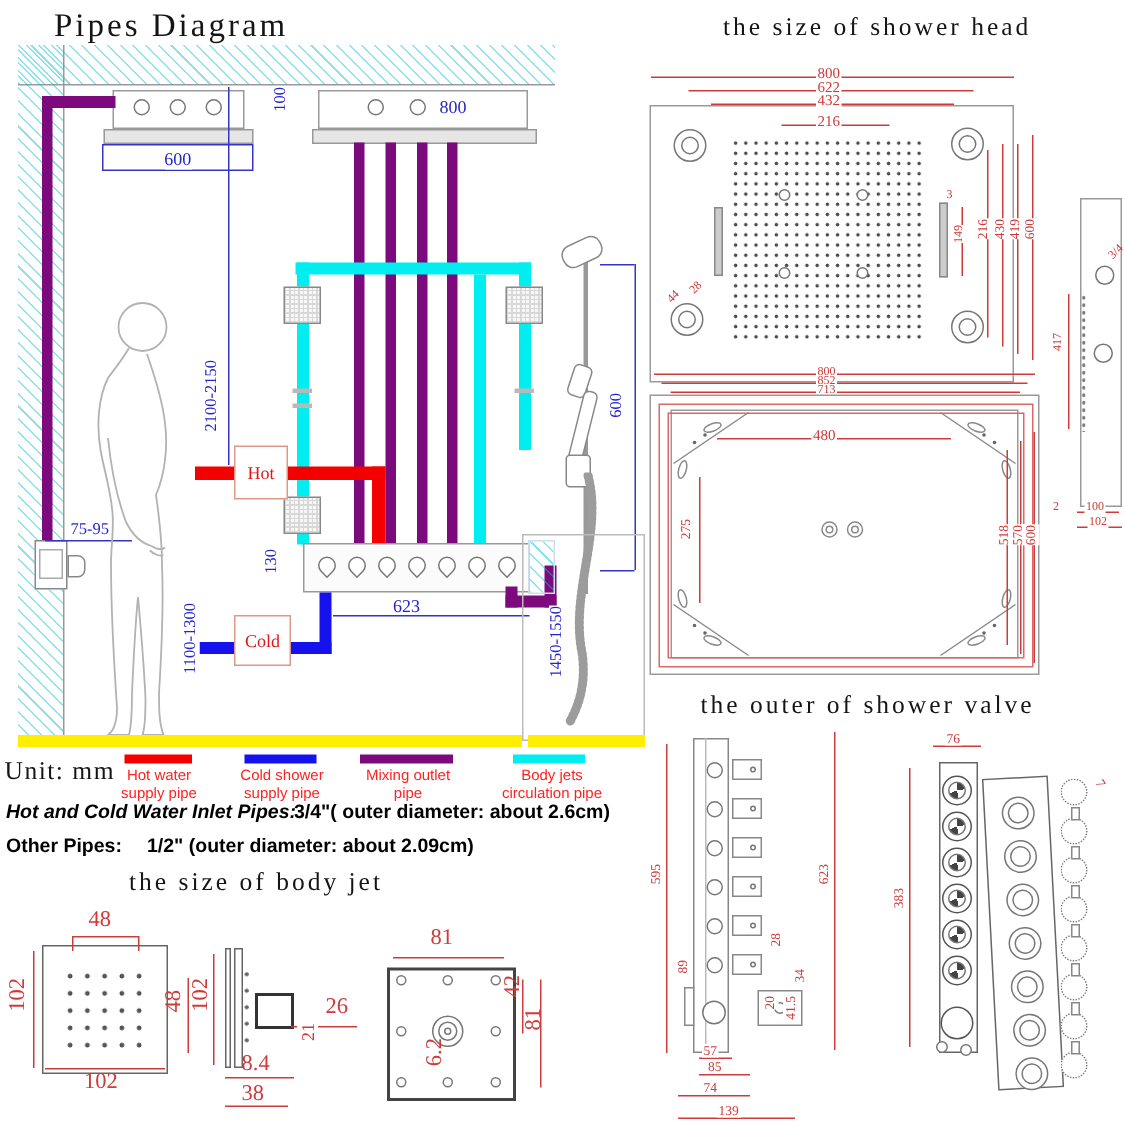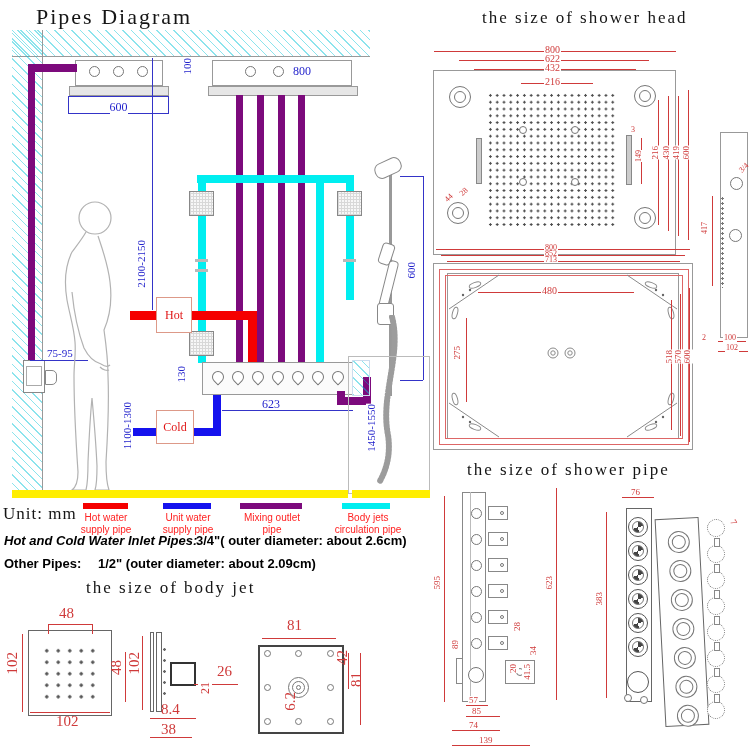--- a/index.html
+++ b/index.html
@@ -146,21 +146,21 @@
   <span class="title" style="left:3px;top:504px;font-size:17px;letter-spacing:1px;">Unit: mm</span>
   <div class="lbar" style="left: 83px; top: 503px; width: 45px; background: rgb(245, 0, 0);"></div>
   <div class="lbar" style="left: 163px; top: 503px; width: 48px; background: rgb(21, 18, 238);"></div>
   <div class="lbar" style="left: 240px; top: 503px; width: 62px; background: rgb(124, 10, 124);"></div>
   <div class="lbar" style="left: 342px; top: 503px; width: 48px; background: rgb(0, 238, 240);"></div>
   <div class="lcap" style="left:58px;top:512px;">
     <div>Hot water</div>
     <div>supply pipe</div>
   </div>
   <div class="lcap" style="left:140px;top:512px;">
-    <div>Unit water</div>
+    <div>Cold shower</div>
     <div>supply pipe</div>
   </div>
   <div class="lcap" style="left:224px;top:512px;">
     <div>Mixing outlet</div>
     <div>pipe</div>
   </div>
   <div class="lcap" style="left:320px;top:512px;">
     <div>Body jets</div>
     <div>circulation pipe</div>
   </div>
@@ -270,21 +270,21 @@
   <span class="rdim" style="left:541px;top:286px;">480</span>
   <div class="vl" style="left:466px;top:318px;height:84px;"></div>
   <span class="rdim vtext" style="left:452px;top:346px;font-size:9px;">275</span>
   <div class="vl" style="left:671px;top:300px;height:130px;"></div>
   <div class="vl" style="left:680px;top:294px;height:142px;"></div>
   <div class="vl" style="left:689px;top:288px;height:154px;"></div>
   <span class="rdim vtext" style="left:664px;top:350px;font-size:9px;">518</span>
   <span class="rdim vtext" style="left:673px;top:350px;font-size:9px;">570</span>
   <span class="rdim vtext" style="left:682px;top:350px;font-size:9px;">600</span>
 
-  <div class="title" style="left:467px;top:460px;font-size:17px;">the size of shower pipe</div>
+  <div class="title" style="left:467px;top:460px;font-size:17px;">the outer of shower valve</div>
 
   <div class="box" style="left:462px;top:492px;width:24px;height:210px;border-color:#888;"></div>
   <div class="abs" style="left:470px;top:492px;width:1px;height:210px;background:#bbb;"></div>
   <div class="circ" style="left:471px;top:508px;width:11px;height:11px;"></div>
   <div class="circ" style="left:471px;top:534px;width:11px;height:11px;"></div>
   <div class="circ" style="left:471px;top:560px;width:11px;height:11px;"></div>
   <div class="circ" style="left:471px;top:586px;width:11px;height:11px;"></div>
   <div class="circ" style="left:471px;top:612px;width:11px;height:11px;"></div>
   <div class="circ" style="left:471px;top:638px;width:11px;height:11px;"></div>
   <div class="circ" style="left:468px;top:667px;width:16px;height:16px;"></div>

